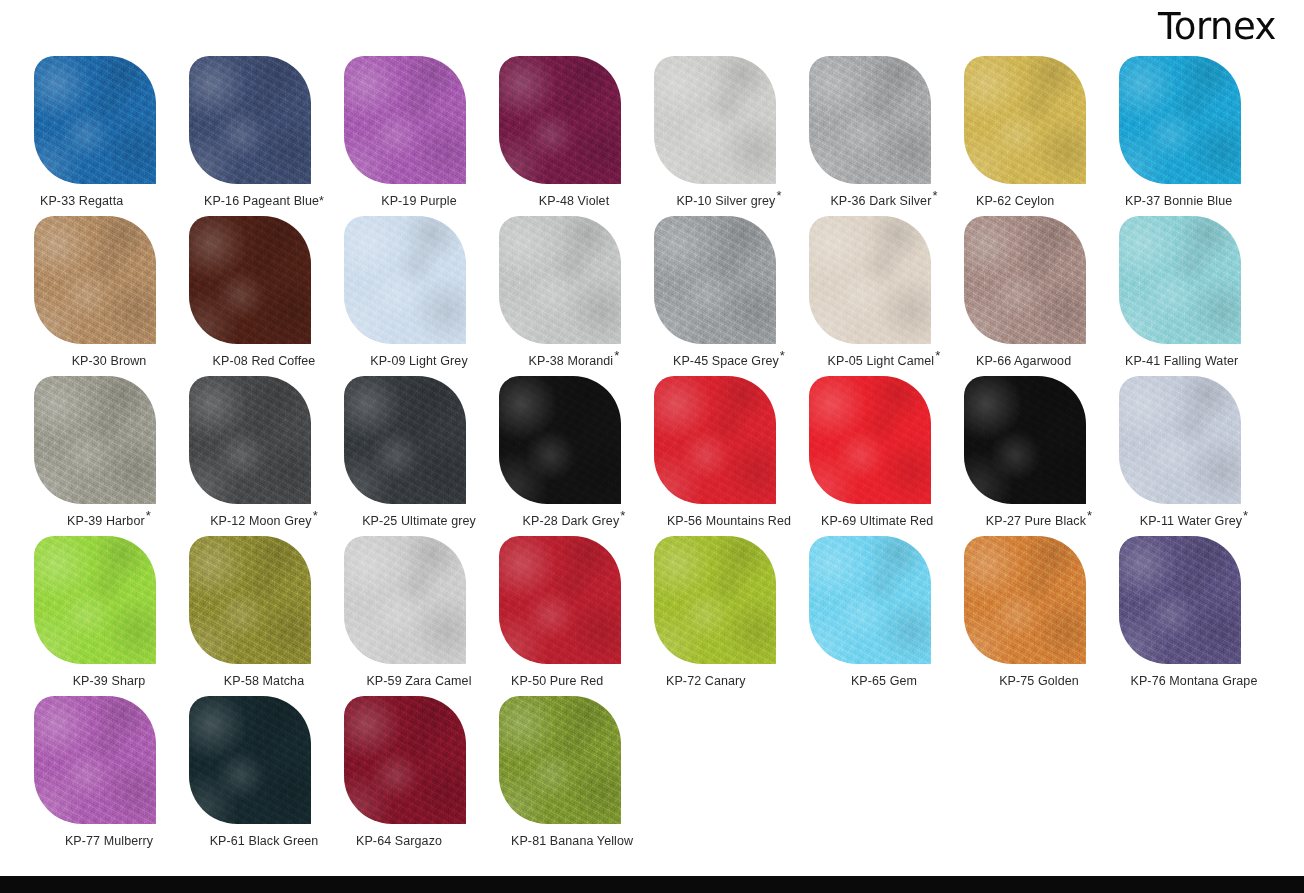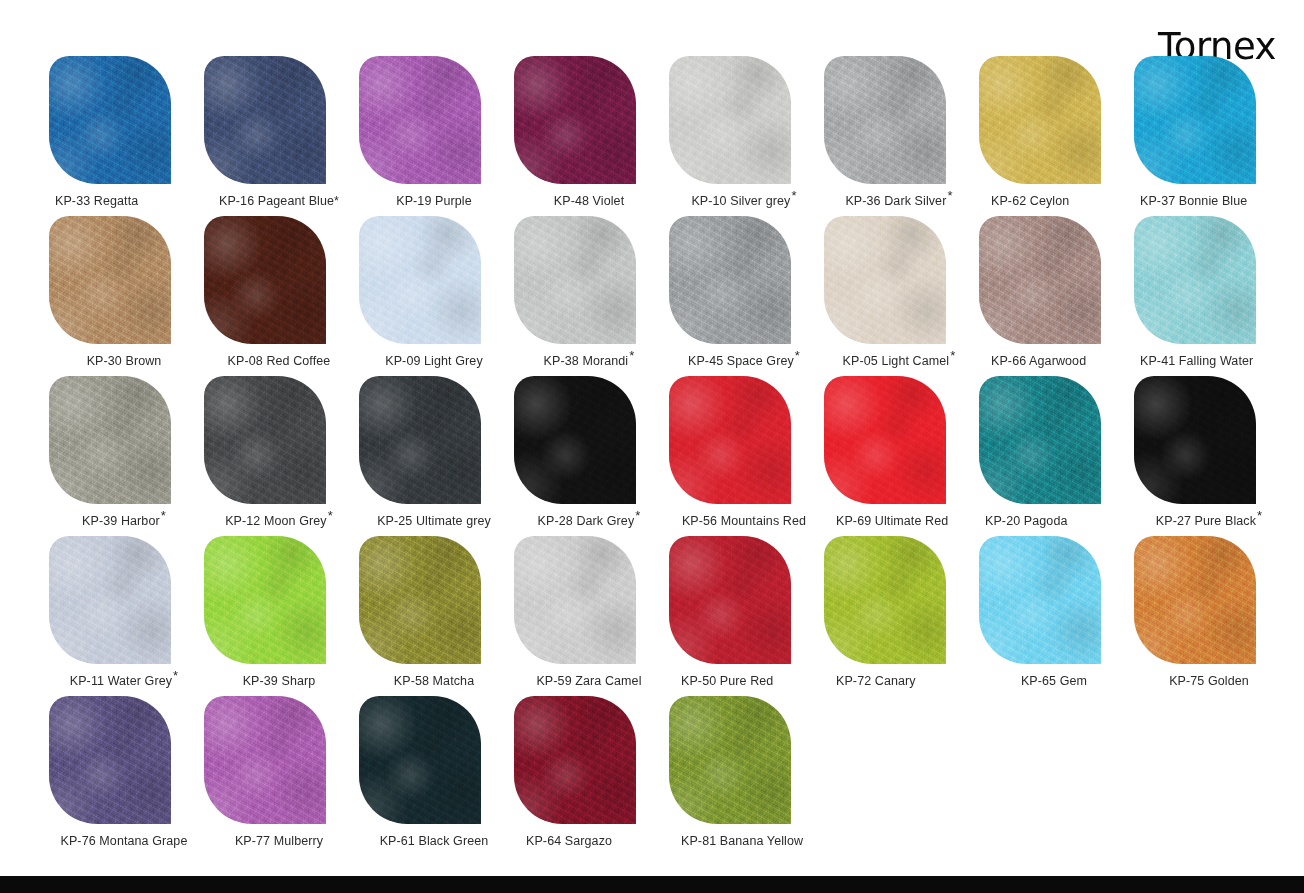--- a/index.html
+++ b/index.html
@@ -13,21 +13,21 @@
     height: 893px;
     position: relative;
     overflow: hidden;
     font-family: "Liberation Sans", "DejaVu Sans", sans-serif;
     color: #231f20;
   }
 
   
   #brand-logo {
     position: absolute;
-    top: 28px;
+    top: 8px;
     right: 28px;
     font-family: "DejaVu Sans", sans-serif;
     font-size: 37px;
     font-weight: 400;
     letter-spacing: -0.5px;
     color: #0b0b0b;
     line-height: 1;
     user-select: none;
   }
 
@@ -42,21 +42,20 @@
     grid-auto-rows: 160px;
     column-gap: 0px;
     row-gap: 0px;
   }
 
   .swatch-cell {
     position: relative;
     width: 155px;
     height: 160px;
     box-sizing: border-box;
-    margin-left: 15px;
   }
 
   .swatch-chip {
     position: relative;
     width: 122px;
     height: 128px;
     border-radius: 20px 48px 0px 48px;
     background-color: #cccccc;
     background-repeat: repeat;
     background-size: 36px 36px, 21px 21px, 9px 9px, 100% 100%;
@@ -223,24 +222,20 @@
     </div>
     <div class="swatch-cell">
       <div class="swatch-chip" style="background-color: rgb(216, 35, 47);"></div>
       <div class="swatch-label lbl-indent-1">KP-56 Mountains Red</div>
     </div>
     <div class="swatch-cell">
       <div class="swatch-chip" style="background-color: rgb(232, 34, 44);"></div>
       <div class="swatch-label lbl-indent-2">KP-69 Ultimate Red</div>
     </div>
     <div class="swatch-cell">
-      <div class="swatch-chip" style="background-color: rgb(27, 129, 136);"></div>
-      <div class="swatch-label lbl-indent-0">KP-20 Pagoda</div>
-    </div>
-    <div class="swatch-cell">
       <div class="swatch-chip" style="background-color: rgb(16, 16, 16);"></div>
       <div class="swatch-label lbl-indent-1">KP-27 Pure Black<span class="star">*</span></div>
     </div>
     <div class="swatch-cell">
       <div class="swatch-chip" style="background-color: rgb(196, 203, 216);"></div>
       <div class="swatch-label lbl-indent-1">KP-11 Water Grey<span class="star">*</span></div>
     </div>
     <div class="swatch-cell">
       <div class="swatch-chip" style="background-color: rgb(151, 213, 64);"></div>
       <div class="swatch-label lbl-indent-1">KP-39 Sharp</div>

